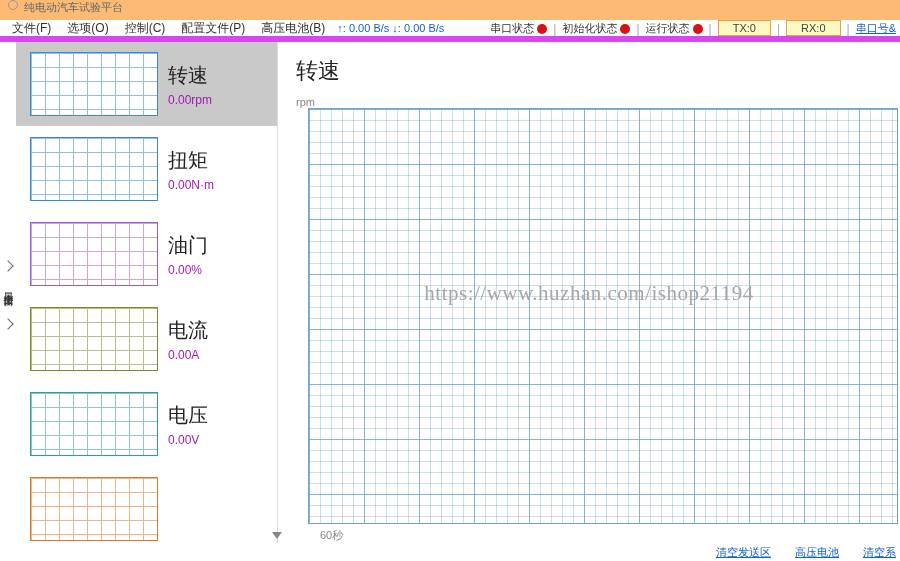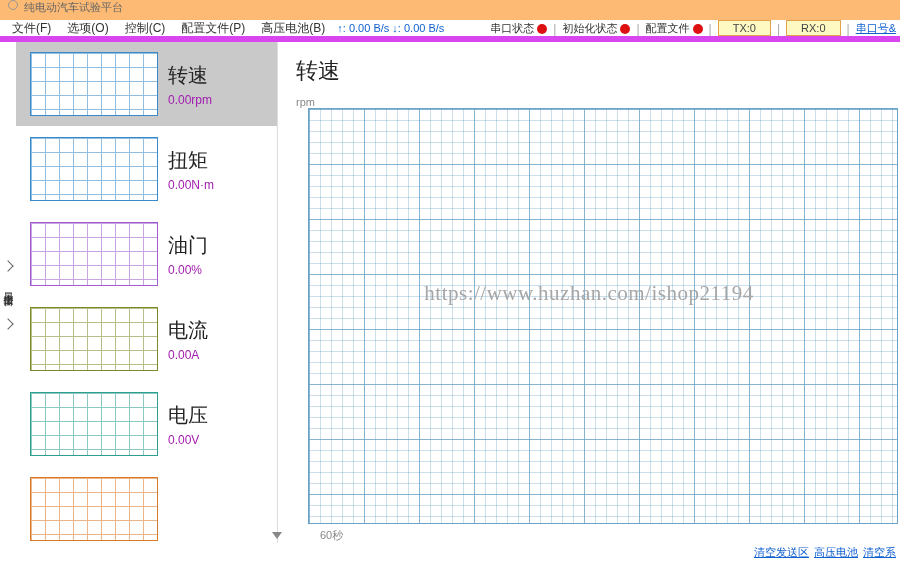--- a/index.html
+++ b/index.html
@@ -37,21 +37,21 @@
 .c-olive{color:#7c8a2b;border-color:#7c8a2b}
 .c-teal{color:#2e9e8f;border-color:#2e9e8f}
 .c-orange{color:#d87a2a;border-color:#d87a2a}
 .main{flex:1;display:flex;flex-direction:column;position:relative;background:#fff}
 .mtitle{font-size:22px;font-family:SimSun,serif;color:#222;padding:14px 0 10px 18px}
 .yaxis{font-size:11px;color:#888;padding-left:18px}
 .plot-wrap{flex:1;padding:0 2px 0 30px;position:relative}
 .plot{width:100%;height:100%;border:1px solid #6aa3c7;background:#fff;background-image:linear-gradient(to right, rgba(106,163,199,0.35) 1px, transparent 1px),linear-gradient(to bottom, rgba(106,163,199,0.35) 1px, transparent 1px),linear-gradient(to right, rgba(106,163,199,0.7) 1px, transparent 1px),linear-gradient(to bottom, rgba(106,163,199,0.7) 1px, transparent 1px);background-size:11px 11px,11px 11px,55px 55px,55px 55px}
 .xaxis{font-size:11px;color:#888;padding:4px 0 0 42px}
 .watermark{position:absolute;top:50%;left:50%;transform:translate(-50%,-50%);font-size:21px;color:#a6a6a6;font-family:Georgia,serif;white-space:nowrap;pointer-events:none;letter-spacing:.5px}
-.footer{position:absolute;bottom:1px;right:4px;display:flex;gap:5px;font-size:11px}
+.footer{position:absolute;bottom:1px;right:4px;display:flex;gap:24px;font-size:11px}
 .footer .link{white-space:nowrap}
 .tri-down{position:absolute;bottom:22px;left:272px;width:0;height:0;border-left:5px solid transparent;border-right:5px solid transparent;border-top:7px solid #888}
 </style>
 </head>
 <body>
 
 <div class="title-bar">
   <span class="icon"></span>
   <span class="t">纯电动汽车试验平台</span>
 </div>
@@ -69,21 +69,21 @@
         <span>串口状态</span>
         <span class="dot"></span>
       </span>
     <span class="sep">|</span>
     <span class="st">
         <span>初始化状态</span>
         <span class="dot"></span>
       </span>
     <span class="sep">|</span>
     <span class="st">
-        <span>配置文件</span>
+        <span>运行状态</span>
         <span class="dot"></span>
       </span>
     <span class="sep">|</span>
     <span class="txrx">TX:0</span>
     <span class="sep">|</span>
     <span class="txrx">RX:0</span>
     <span class="sep">|</span>
     <span class="link">串口号&amp;</span>
   </div>
 </div>

